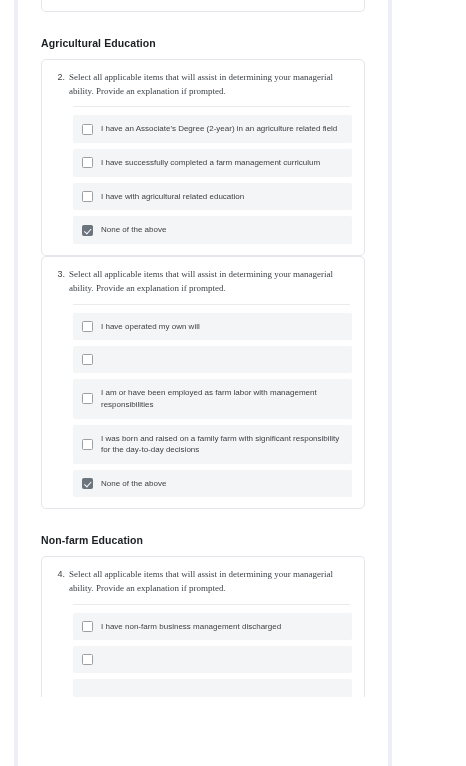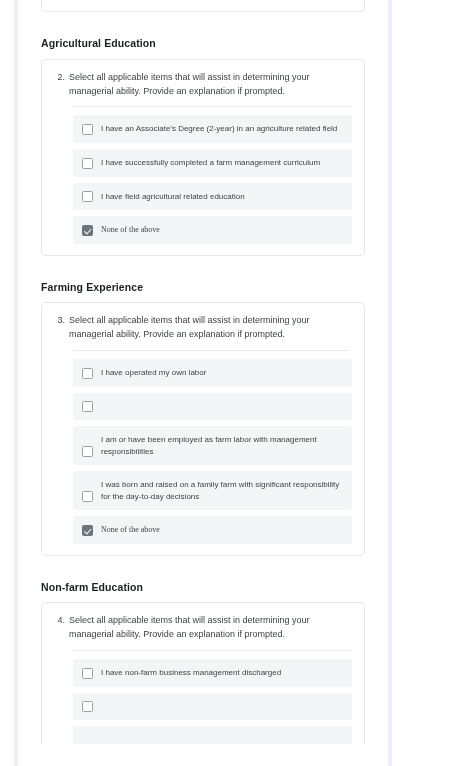--- a/index.html
+++ b/index.html
@@ -100,43 +100,44 @@
     flex: 0 0 13px;
     text-align: right;
     padding-right: 4px;
     box-sizing: border-box;
   }
   .question-text {
     font-size: 9px;
     color: #3d4348;
     line-height: 1.55;
     flex: 1 1 auto;
+    font-family: Liberation Serif, serif;
   }
 
   .divider {
     height: 1px;
     background: #e9ecef;
     margin: 8px 2px 8px 19px;
   }
 
   
   .options {
     margin: 0 0 0 19px;
   }
   .option-row {
     display: flex;
-    align-items: flex-end;
+    align-items: center;
     background: #f4f5f6;
     border-radius: 2px;
     padding: 8px 9px;
     margin-bottom: 6px;
     box-sizing: border-box;
     min-height: 18px;
   }
-  .option-row:last-child { margin-bottom: 0; font-family: Liberation Serif, serif; }
+  .option-row:last-child { margin-bottom: 0; }
 
   .checkbox {
     flex: 0 0 11px;
     width: 11px;
     height: 11px;
     border: 1px solid #9aa0a6;
     border-radius: 1.5px;
     background: #ffffff;
     box-sizing: border-box;
     margin-right: 8px;
@@ -193,45 +194,44 @@
           <div class="option-row">
             <span class="checkbox"></span>
             <span class="option-label">I have an Associate's Degree (2-year) in an agriculture related field</span>
           </div>
           <div class="option-row">
             <span class="checkbox"></span>
             <span class="option-label">I have successfully completed a farm management curriculum</span>
           </div>
           <div class="option-row">
             <span class="checkbox"></span>
-            <span class="option-label">I have field agricultural related education</span>
+            <span class="option-label">I have with agricultural related education</span>
           </div>
           <div class="option-row">
             <span class="checkbox checked"></span>
             <span class="option-label">None of the above</span>
           </div>
         </div>
       </div>
     </div>
 
     <div class="section">
-      <div class="section-title">Farming Experience</div>
 
       <div class="card">
         <div class="question">
           <div class="question-number">3.</div>
           <div class="question-text">Select all applicable items that will assist in determining your managerial ability. Provide an explanation if prompted.</div>
         </div>
 
         <div class="divider"></div>
 
         <div class="options">
           <div class="option-row">
             <span class="checkbox"></span>
-            <span class="option-label">I have operated my own labor</span>
+            <span class="option-label">I have operated my own will</span>
           </div>
           <div class="option-row">
             <span class="checkbox"></span>
           </div>
           <div class="option-row">
             <span class="checkbox"></span>
             <span class="option-label">I am or have been employed as farm labor with management responsibilities</span>
           </div>
           <div class="option-row">
             <span class="checkbox"></span>

